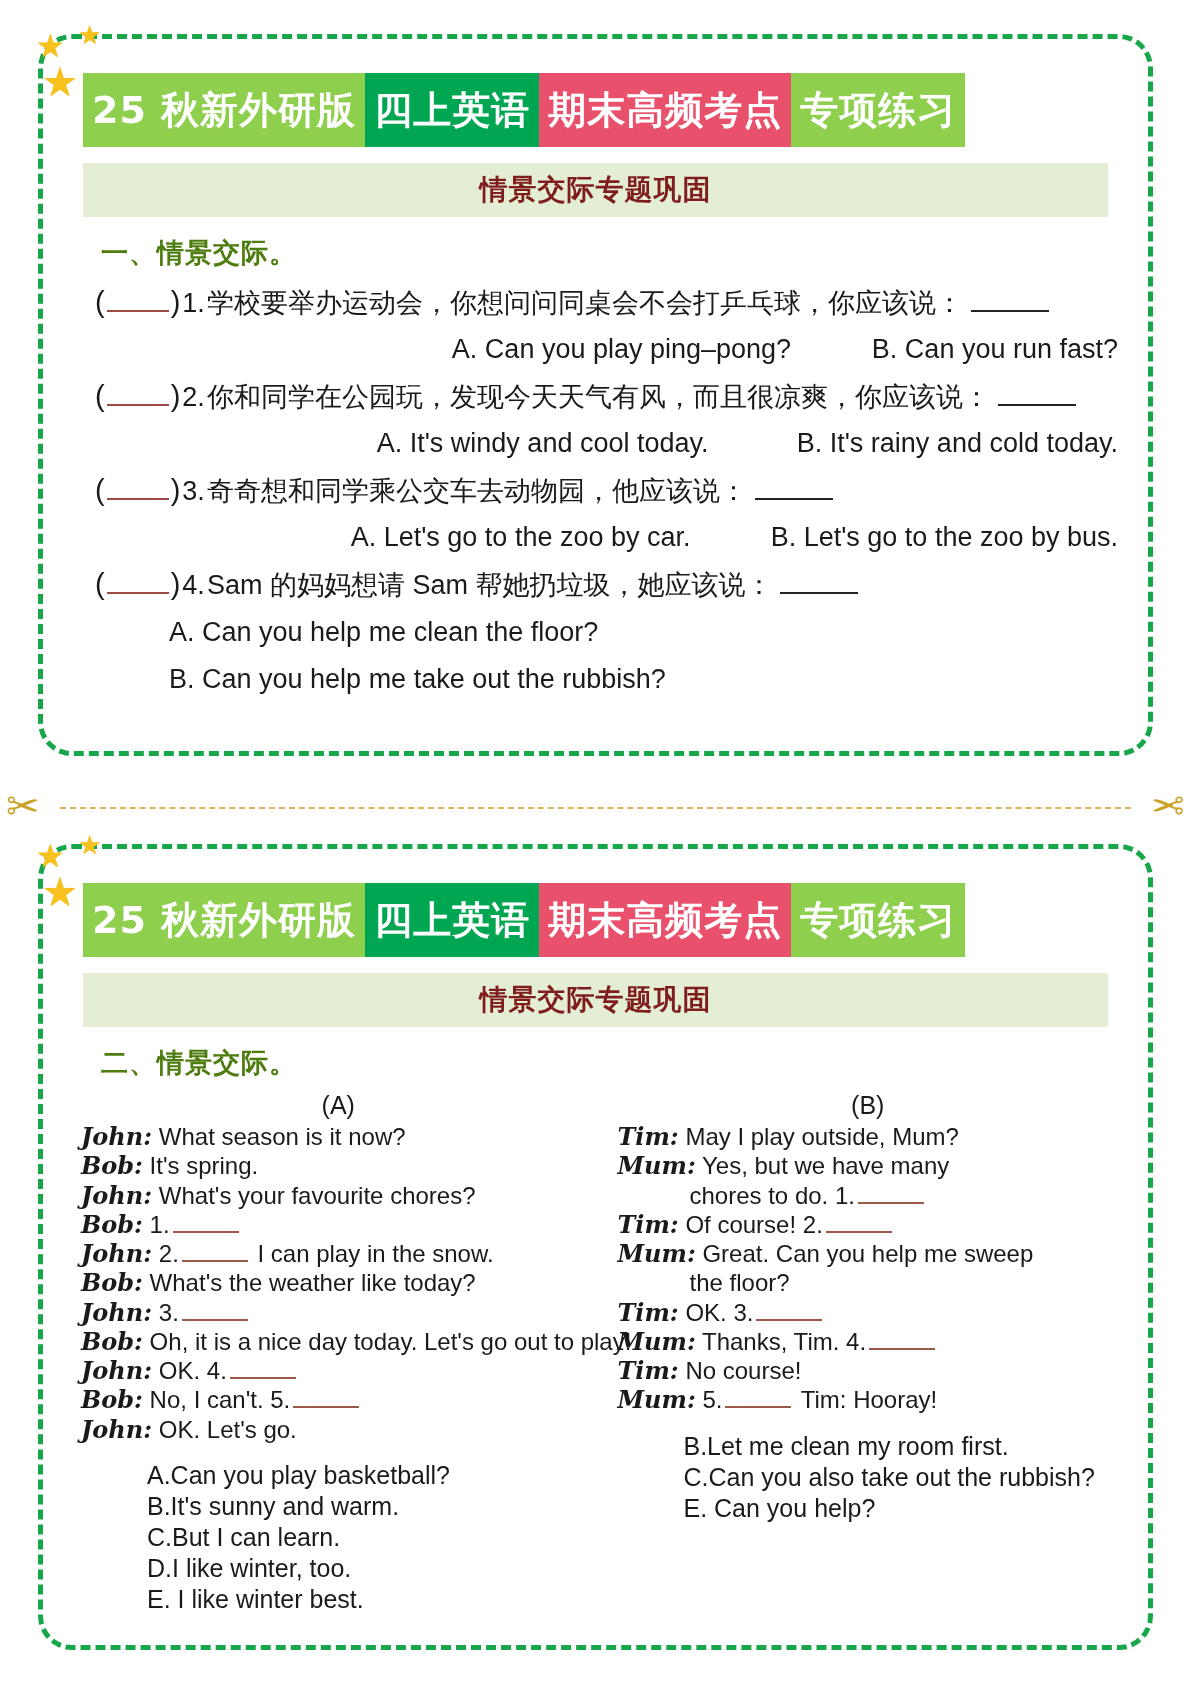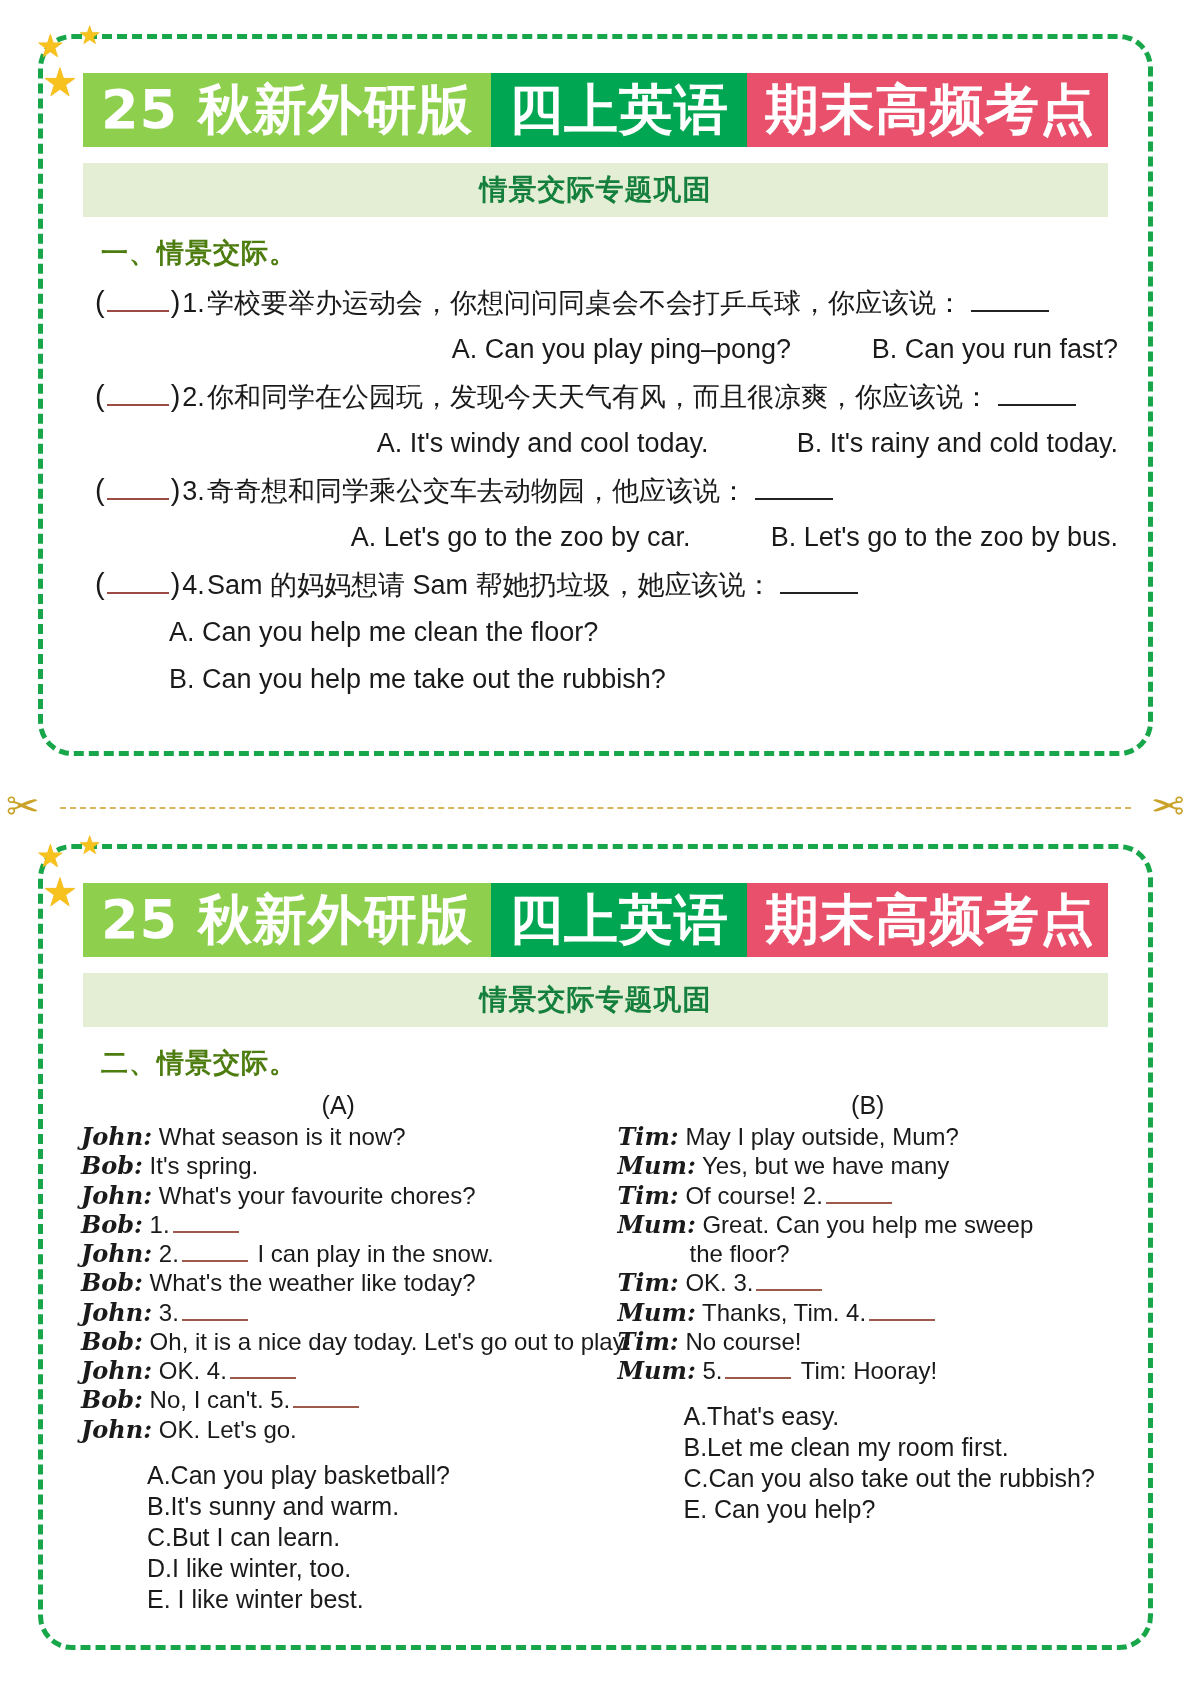--- a/index.html
+++ b/index.html
@@ -46,43 +46,43 @@
     margin: 8px 10px 0 10px;
     height: 74px;
     overflow: hidden;
   }
   .banner .seg {
     display: flex;
     align-items: center;
     justify-content: center;
     font-family: "DejaVu Sans", sans-serif;
     font-weight: bold;
-    font-size: 54px;
+    font-size: 38px;
     letter-spacing: 1px;
     color: #ffffff;
     white-space: nowrap;
-    padding: 0 18px;
+    padding: 0 9px;
   }
   .seg-a { background: #8ecf4d; }
   .seg-b { background: #00a651; }
   .seg-c { background: #e8506b; }
   .seg-d { background: #8ecf4d; }
 
   
   .subtitle {
     margin: 16px 10px 0 10px;
     background: #e4eed5;
     height: 54px;
     display: flex;
     align-items: center;
     justify-content: center;
     font-family: "DejaVu Sans", sans-serif;
     font-weight: bold;
     font-size: 28px;
-    color: #15803d;
+    color: #7f1d1d;
     letter-spacing: 1px;
   }
 
   
   .section-heading {
     margin: 18px 0 6px 28px;
     font-family: "DejaVu Sans", sans-serif;
     font-weight: bold;
     font-size: 27px;
     color: #4d7c0f;
@@ -309,30 +309,30 @@
         <div class="o">D.I like winter, too.</div>
         <div class="o">E. I like winter best.</div>
       </div>
     </div>
 
     <div class="dialog-col right">
       <div class="col-label">(B)</div>
 
       <div class="d-line"><span class="who">Tim:</span> <span>May I play outside, Mum?</span></div>
       <div class="d-line"><span class="who">Mum:</span> <span>Yes, but we have many</span></div>
+      <div class="d-line indent"><span>chores to do. 1.</span><span class="d-blank"></span></div>
       <div class="d-line"><span class="who">Tim:</span> <span>Of course! 2.</span><span class="d-blank"></span></div>
       <div class="d-line"><span class="who">Mum:</span> <span>Great. Can you help me sweep</span></div>
       <div class="d-line indent"><span>the floor?</span></div>
       <div class="d-line"><span class="who">Tim:</span> <span>OK. 3.</span><span class="d-blank"></span></div>
       <div class="d-line"><span class="who">Mum:</span> <span>Thanks, Tim. 4.</span><span class="d-blank"></span></div>
       <div class="d-line"><span class="who">Tim:</span> <span>No course!</span></div>
       <div class="d-line"><span class="who">Mum:</span> <span>5.</span><span class="d-blank"></span> <span>Tim: Hooray!</span></div>
 
       <div class="opts">
-        <div class="o">A.That's easy.</div>
         <div class="o">B.Let me clean my room first.</div>
         <div class="o">C.Can you also take out the rubbish?</div>
         <div class="o">E. Can you help?</div>
       </div>
     </div>
 
   </div>
 </div>
 
 <span class="star" style="left:36px; top:840px; font-size:32px;">★</span>

